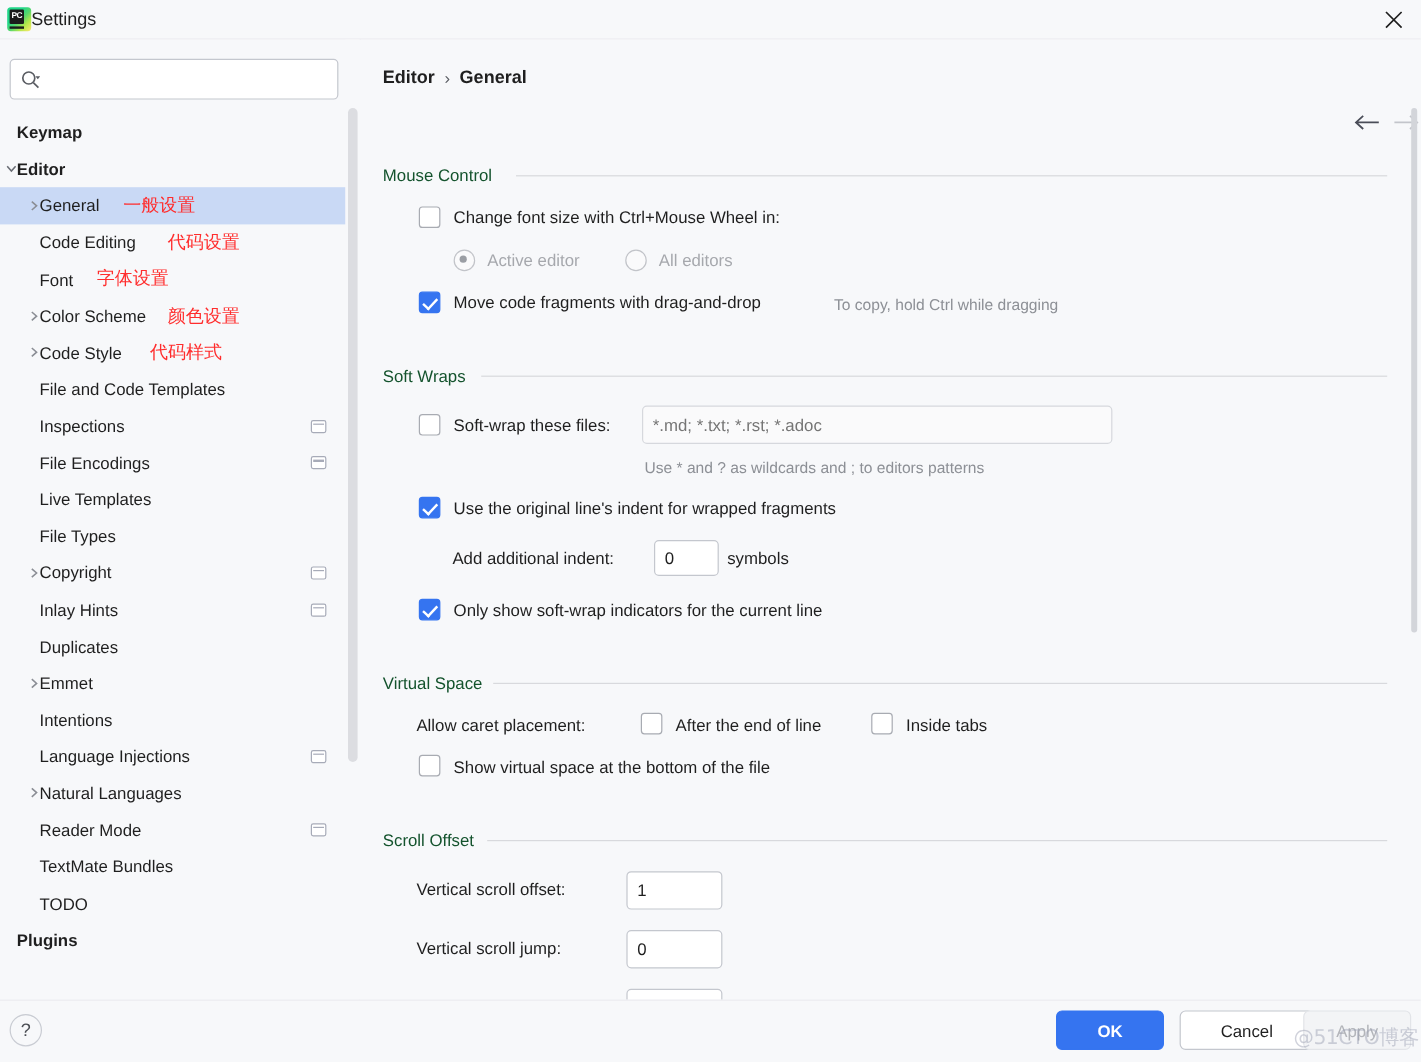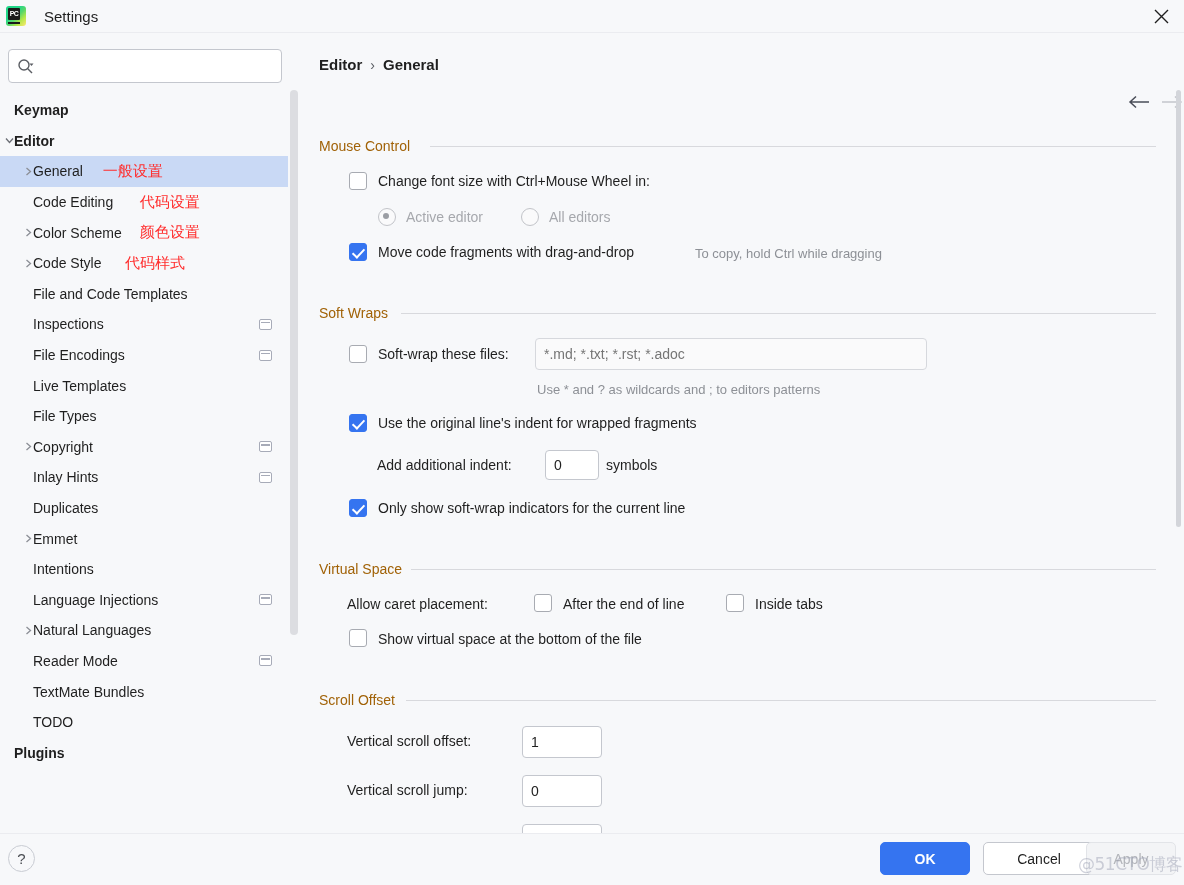--- a/index.html
+++ b/index.html
@@ -27,21 +27,21 @@
   #app-icon .pcbox {
     position: absolute; left: 2px; top: 2px; width: 12px; height: 12px;
     background: #1b1b1b; border-radius: 1px;
     color: #ffffff; font-size: 7px; line-height: 12px; text-align: center;
     font-family: "Liberation Sans", sans-serif; font-weight: bold; letter-spacing: -0.5px;
   }
   #app-icon .barlow {
     position: absolute; left: 2px; bottom: 2px; width: 12px; height: 2px; background: #1b1b1b;
   }
   #title-text {
-    margin-left: 18px; font-size: 15px; color: #1f1f1f;
+    margin-left: 0; font-size: 15px; color: #1f1f1f;
   }
   #close-btn {
     position: absolute; right: 0; top: 0; width: 46px; height: 33px;
     display: flex; align-items: center; justify-content: center; cursor: pointer;
   }
   #close-btn svg { display:block; }
 
   
   #leftpane {
     position: absolute; left: 0; top: 33px; width: 300px; height: 800px;
@@ -109,21 +109,21 @@
   #breadcrumb .sep { font-weight: normal; color: #5a5d63; font-size: 14px; }
   .navbtn {
     position: absolute; top: 56px; width: 26px; height: 26px;
     display: flex; align-items: center; justify-content: center; cursor: pointer;
   }
   #nav-back { left: 825px; }
   #nav-fwd  { left: 858px; }
 
   
   .section-title {
-    position: absolute; font-size: 14px; color: #a16207; white-space: nowrap;
+    position: absolute; font-size: 14px; color: #14532d; white-space: nowrap;
   }
   .section-rule {
     position: absolute; height: 1px; background: #d8d9dd;
   }
   .row-label {
     position: absolute; font-size: 14px; color: #1f1f1f; white-space: nowrap;
   }
   .row-hint {
     position: absolute; font-size: 13px; color: #8d9096; white-space: nowrap;
   }
@@ -236,20 +236,24 @@
           </svg>
         </span>
         <span class="lbl" style="left: 33px;">General</span>
         <span class="cn" style="left: 102.8px;">一般设置</span>
       </div>
       <div class="tnode">
         <span class="lbl" style="left: 33px;">Code Editing</span>
         <span class="cn" style="left: 139.8px;">代码设置</span>
       </div>
       <div class="tnode">
+        <span class="lbl" style="left: 33px;">Font</span>
+        <span class="cn" style="left: 80.6px;">字体设置</span>
+      </div>
+      <div class="tnode">
         <span class="arrow" style="left: 21px;">
           <svg width="9" height="9" viewBox="0 0 9 9">
             <path d="M2.5 1 L6.5 4.5 L2.5 8" stroke="#8b8e95" stroke-width="1.3" fill="none"></path>
           </svg>
         </span>
         <span class="lbl" style="left: 33px;">Color Scheme</span>
         <span class="cn" style="left: 139.8px;">颜色设置</span>
       </div>
       <div class="tnode">
         <span class="arrow" style="left: 21px;">

